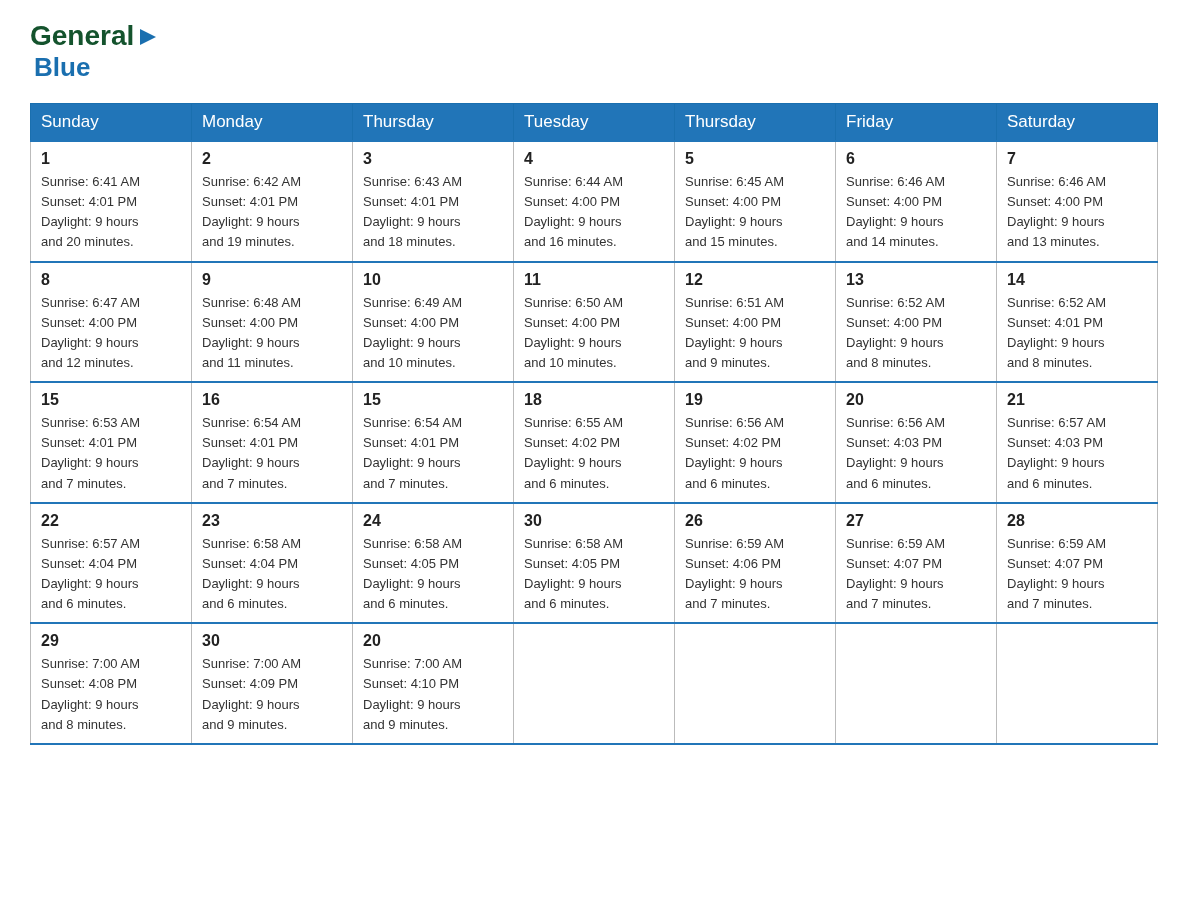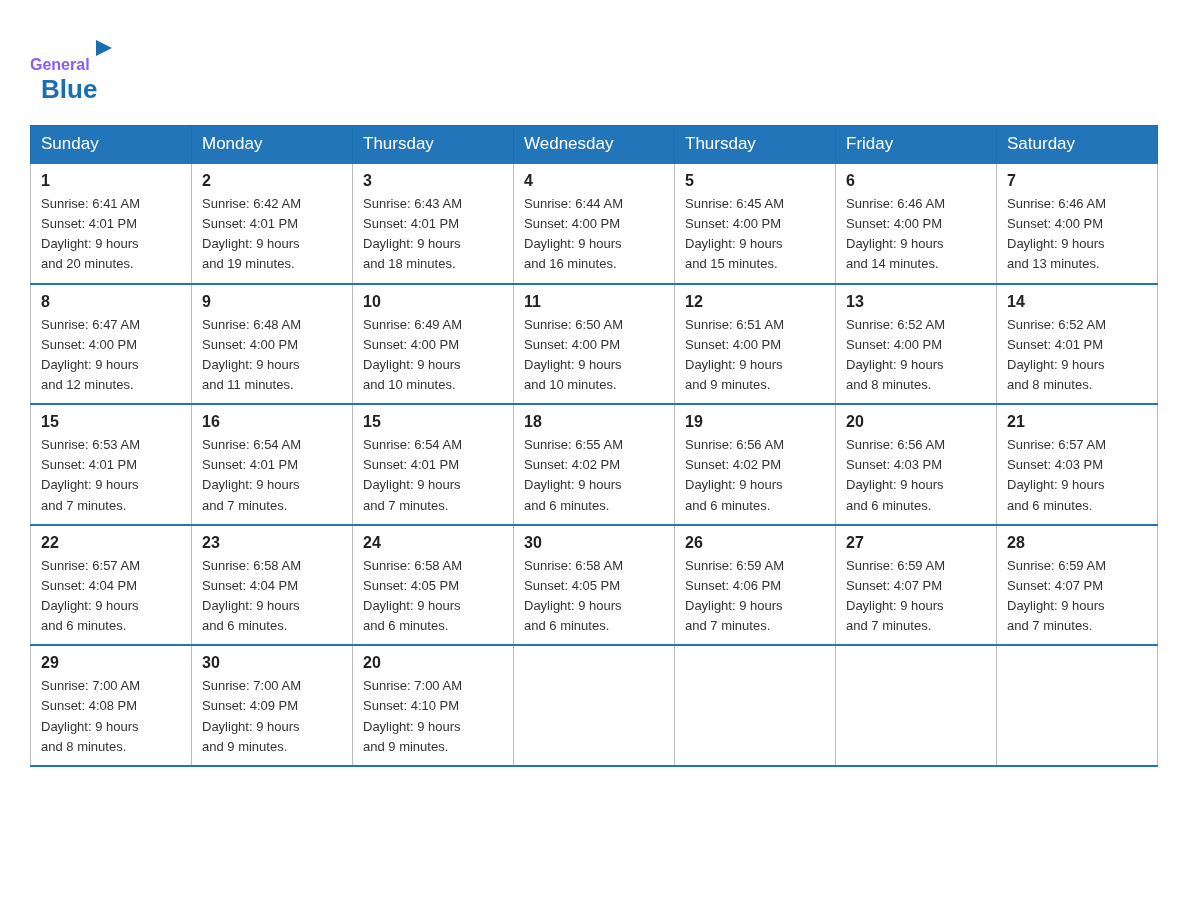--- a/index.html
+++ b/index.html
@@ -10,24 +10,23 @@
       min-height: 918px;
       padding: 20px 30px;
     }
     .header {
       display: flex;
       justify-content: space-between;
       align-items: flex-start;
       margin-bottom: 20px;
     }
     .logo-text-general {
-      font-size: 16px;
+      font-size: 28px;
       font-weight: bold;
-      color: #8b5cf6;
-      margin-top: 36px;
+      color: #14532d;
     }
     .logo-text-blue {
       font-size: 26px;
       font-weight: bold;
       color: #1a6faf;
     }
     .title-section {
       text-align: right;
     }
     .month-title {
@@ -97,37 +96,37 @@
 <body>
 
 <div class="header">
   <div class="logo-container">
     <div class="logo-row">
       <span class="logo-text-general">General</span>
       <svg width="22" height="22" viewBox="0 0 22 22" style="margin-left:2px;margin-top:2px;">
         <polygon points="4,3 20,11 4,19" fill="#1a6faf"></polygon>
       </svg>
     </div>
-    <div style="margin-left:11px;">
+    <div style="margin-left:4px;">
       <span class="logo-text-blue">Blue</span>
     </div>
   </div>
   <div class="title-section">
     <div class="month-title"></div>
     <div class="location"></div>
   </div>
 </div>
 
 <table class="calendar">
   <thead>
     <tr>
     <th>Sunday</th>
         <th>Monday</th>
         <th>Thursday</th>
-        <th>Wednesday</th>
+        <th>Tuesday</th>
         <th>Thursday</th>
         <th>Friday</th>
         <th>Saturday</th>
       </tr>
   </thead>
   <tbody id="calendar-body">
   <tr>
         <td>
         <span class="day-number">1</span>
         <div class="day-info">

